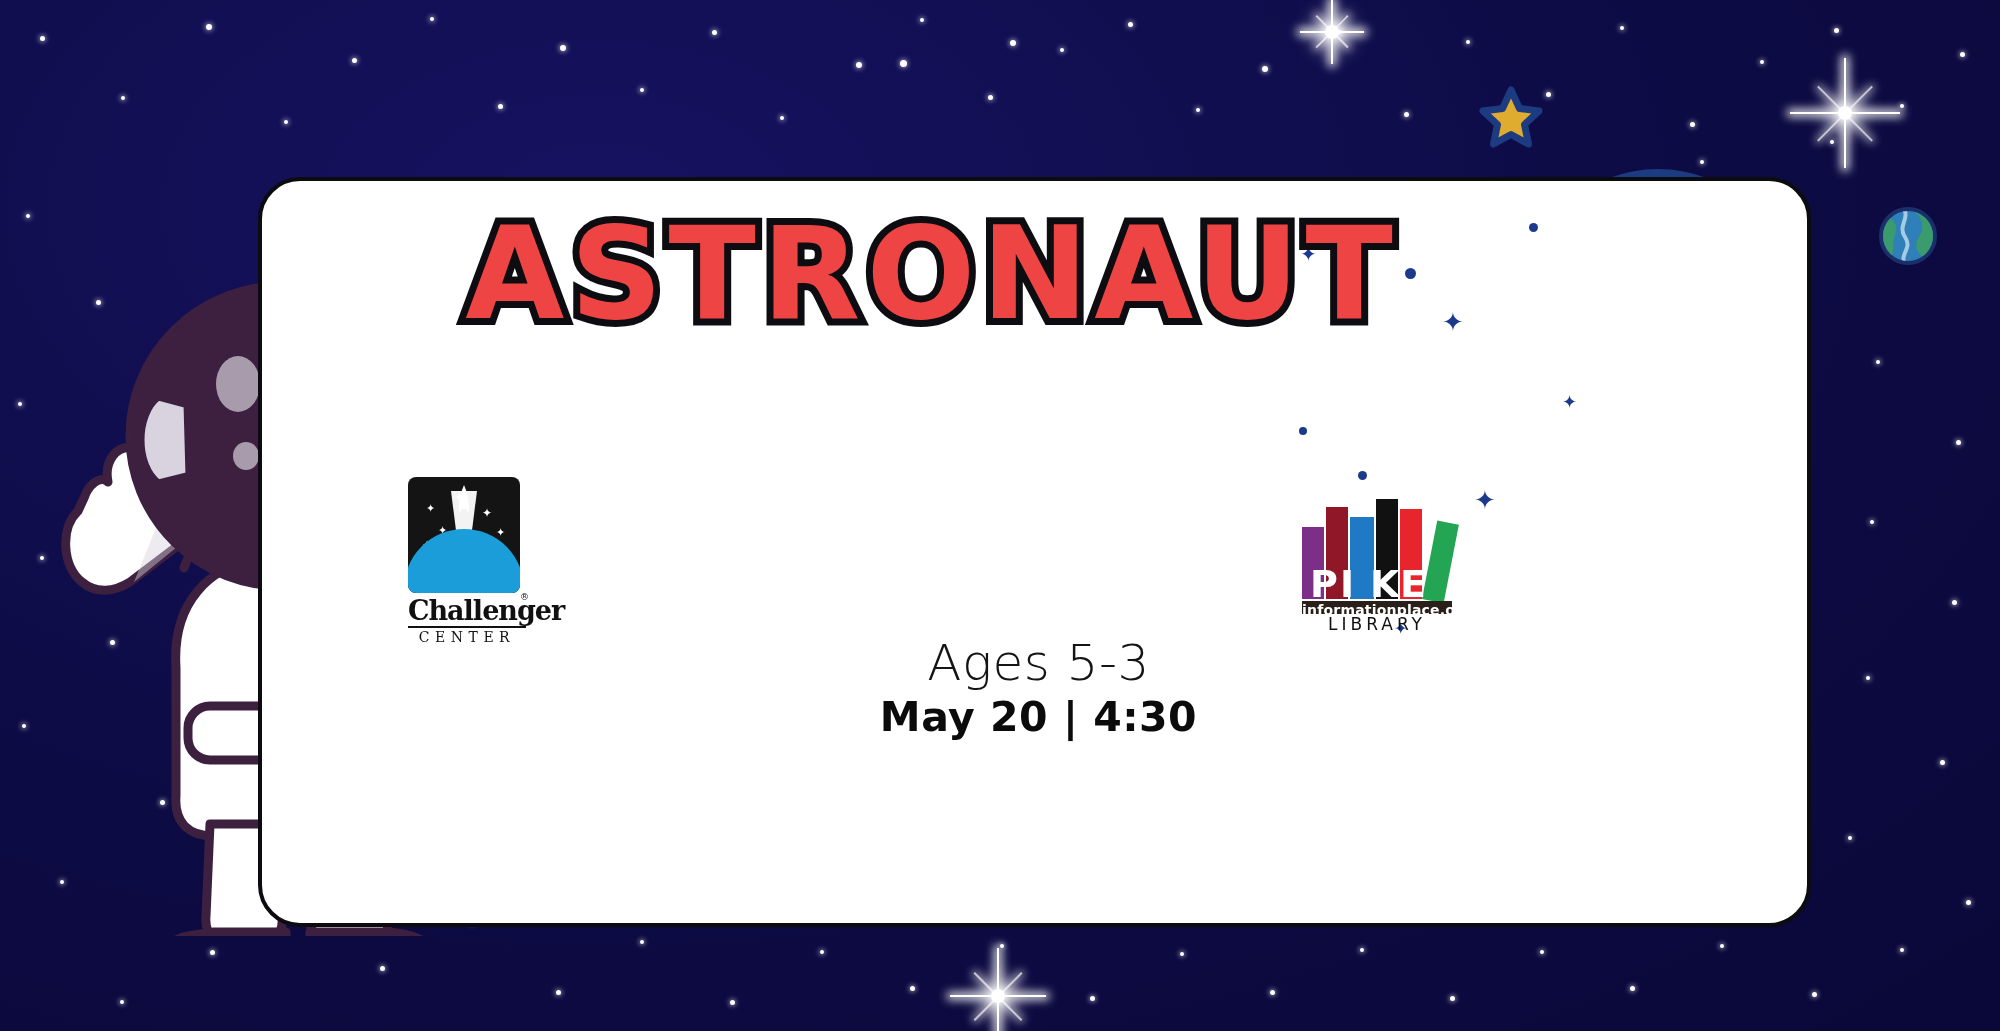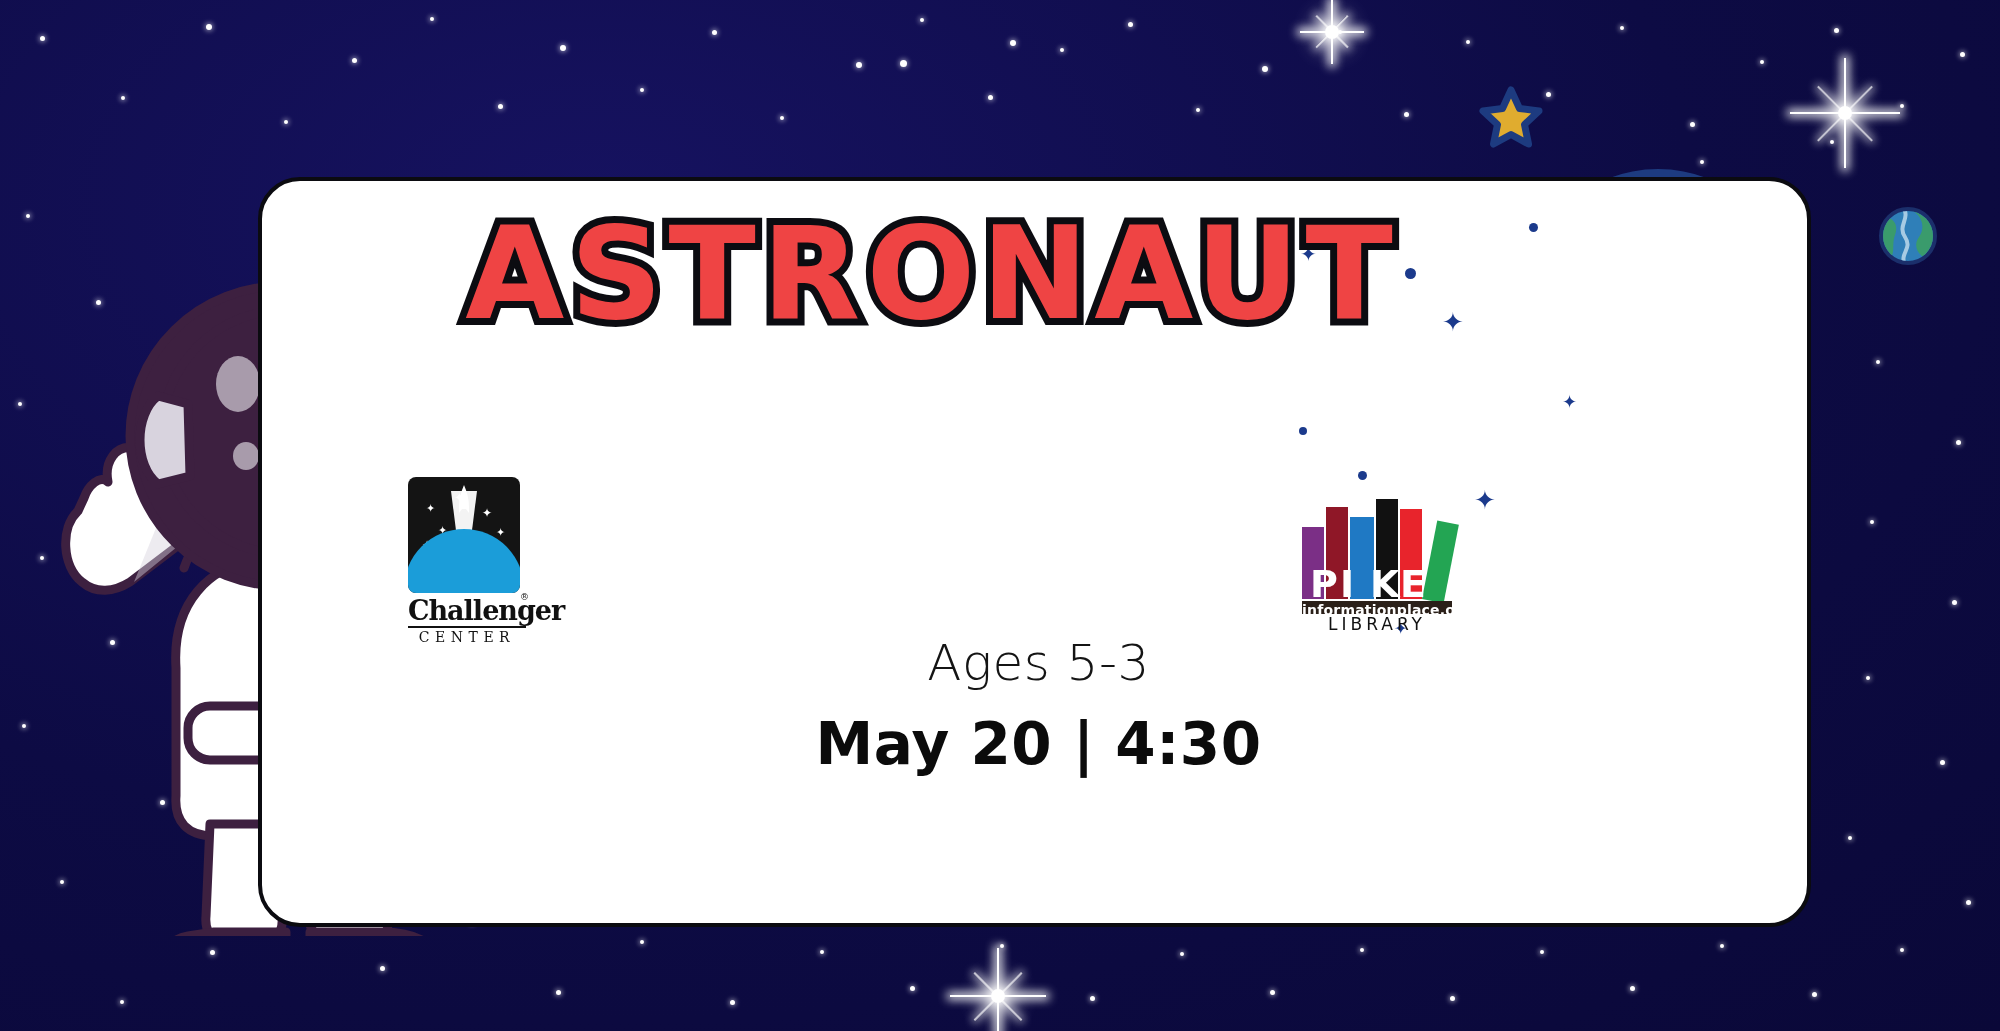--- a/index.html
+++ b/index.html
@@ -59,21 +59,21 @@
     text-transform:uppercase;
   }
   .hl-1{font-size:128px;}
   .hl-2{font-size:132px;margin-top:16px;}
 
   
   .info{position:absolute;left:0;top:455px;width:1553px;text-align:center;}
   .ages{font-family:"DejaVu Sans", sans-serif;font-weight:300;
     font-size:50px;color:#141414;letter-spacing:.5px;line-height:1.1;}
   .datetime{font-family:"DejaVu Sans", sans-serif;font-weight:bold;
-    font-size:58px;color:#0b0b0b;letter-spacing:.5px;margin-top:22px;line-height:1.1;}
+    font-size:41px;color:#0b0b0b;letter-spacing:.5px;margin-top:4px;line-height:1.1;}
   .venue{font-family:"DejaVu Sans", sans-serif;font-weight:bold;
     font-size:62px;color:#0b0b0b;letter-spacing:.3px;margin-top:26px;line-height:1.1;}
 
   
   .challenger{position:absolute;left:146px;top:296px;width:118px;}
   .ch-badge{position:relative;width:112px;height:116px;background:#141414;
     border-radius:8px;overflow:hidden;}
   .ch-star{position:absolute;color:#fff;font-size:13px;line-height:1;}
   .ch-dome{position:absolute;left:-4px;bottom:0;width:120px;height:64px;
     background:#1b9dd9;border-radius:60px 60px 0 0;}

